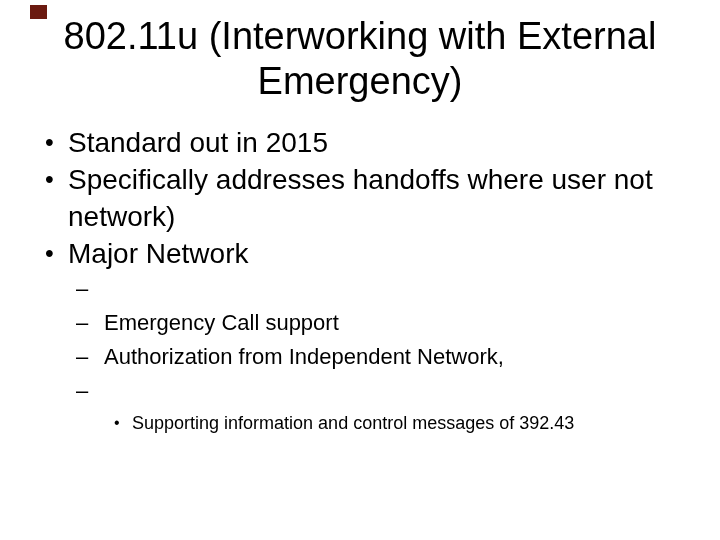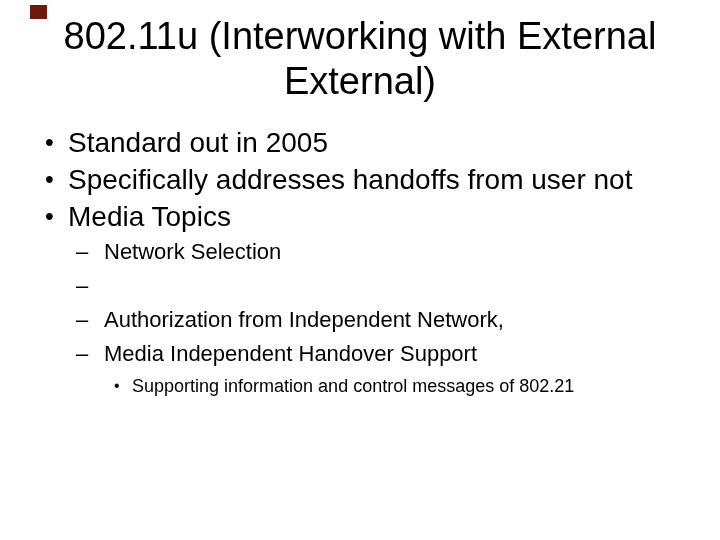--- a/index.html
+++ b/index.html
@@ -81,60 +81,63 @@
 </style>
 </head>
 <body>
 
 <div class="slide">
 
   <div class="accent-square" style="background-color:#6B1A10"></div>
 
   <div class="title">
     <div>802.11u (Interworking with External</div>
-    <div>External)</div>
+    <div>Emergency)</div>
   </div>
 
   <div class="content">
 
     <div class="row lvl1">
       <span class="marker">•</span>
-      <span>Standard out in 2005</span>
+      <span>Standard out in 2015</span>
     </div>
 
     <div class="row lvl1">
       <span class="marker">•</span>
-      <span>Specifically addresses handoffs from user not</span>
+      <span>Specifically addresses handoffs where user not</span>
     </div>
 
 
+    <div class="row lvl1">
+      <span class="marker"></span>
+      <span>network)</span>
+    </div>
 
     <div class="row lvl1">
       <span class="marker">•</span>
-      <span>Media Topics</span>
+      <span>Major Network</span>
     </div>
 
     <div class="row lvl2">
       <span class="marker">–</span>
-      <span>Network Selection</span>
     </div>
 
     <div class="row lvl2">
       <span class="marker">–</span>
+      <span>Emergency Call support</span>
     </div>
 
     <div class="row lvl2">
       <span class="marker">–</span>
       <span>Authorization from Independent Network,</span>
     </div>
 
     <div class="row lvl2">
       <span class="marker">–</span>
-      <span>Media Independent Handover Support</span>
     </div>
 
     <div class="row lvl3">
       <span class="marker">•</span>
-      <span>Supporting information and control messages of 802.21</span>
+      <span>Supporting information and control messages of 392.43</span>
     </div>
 
   </div>
 </div>
 
 </body></html>

